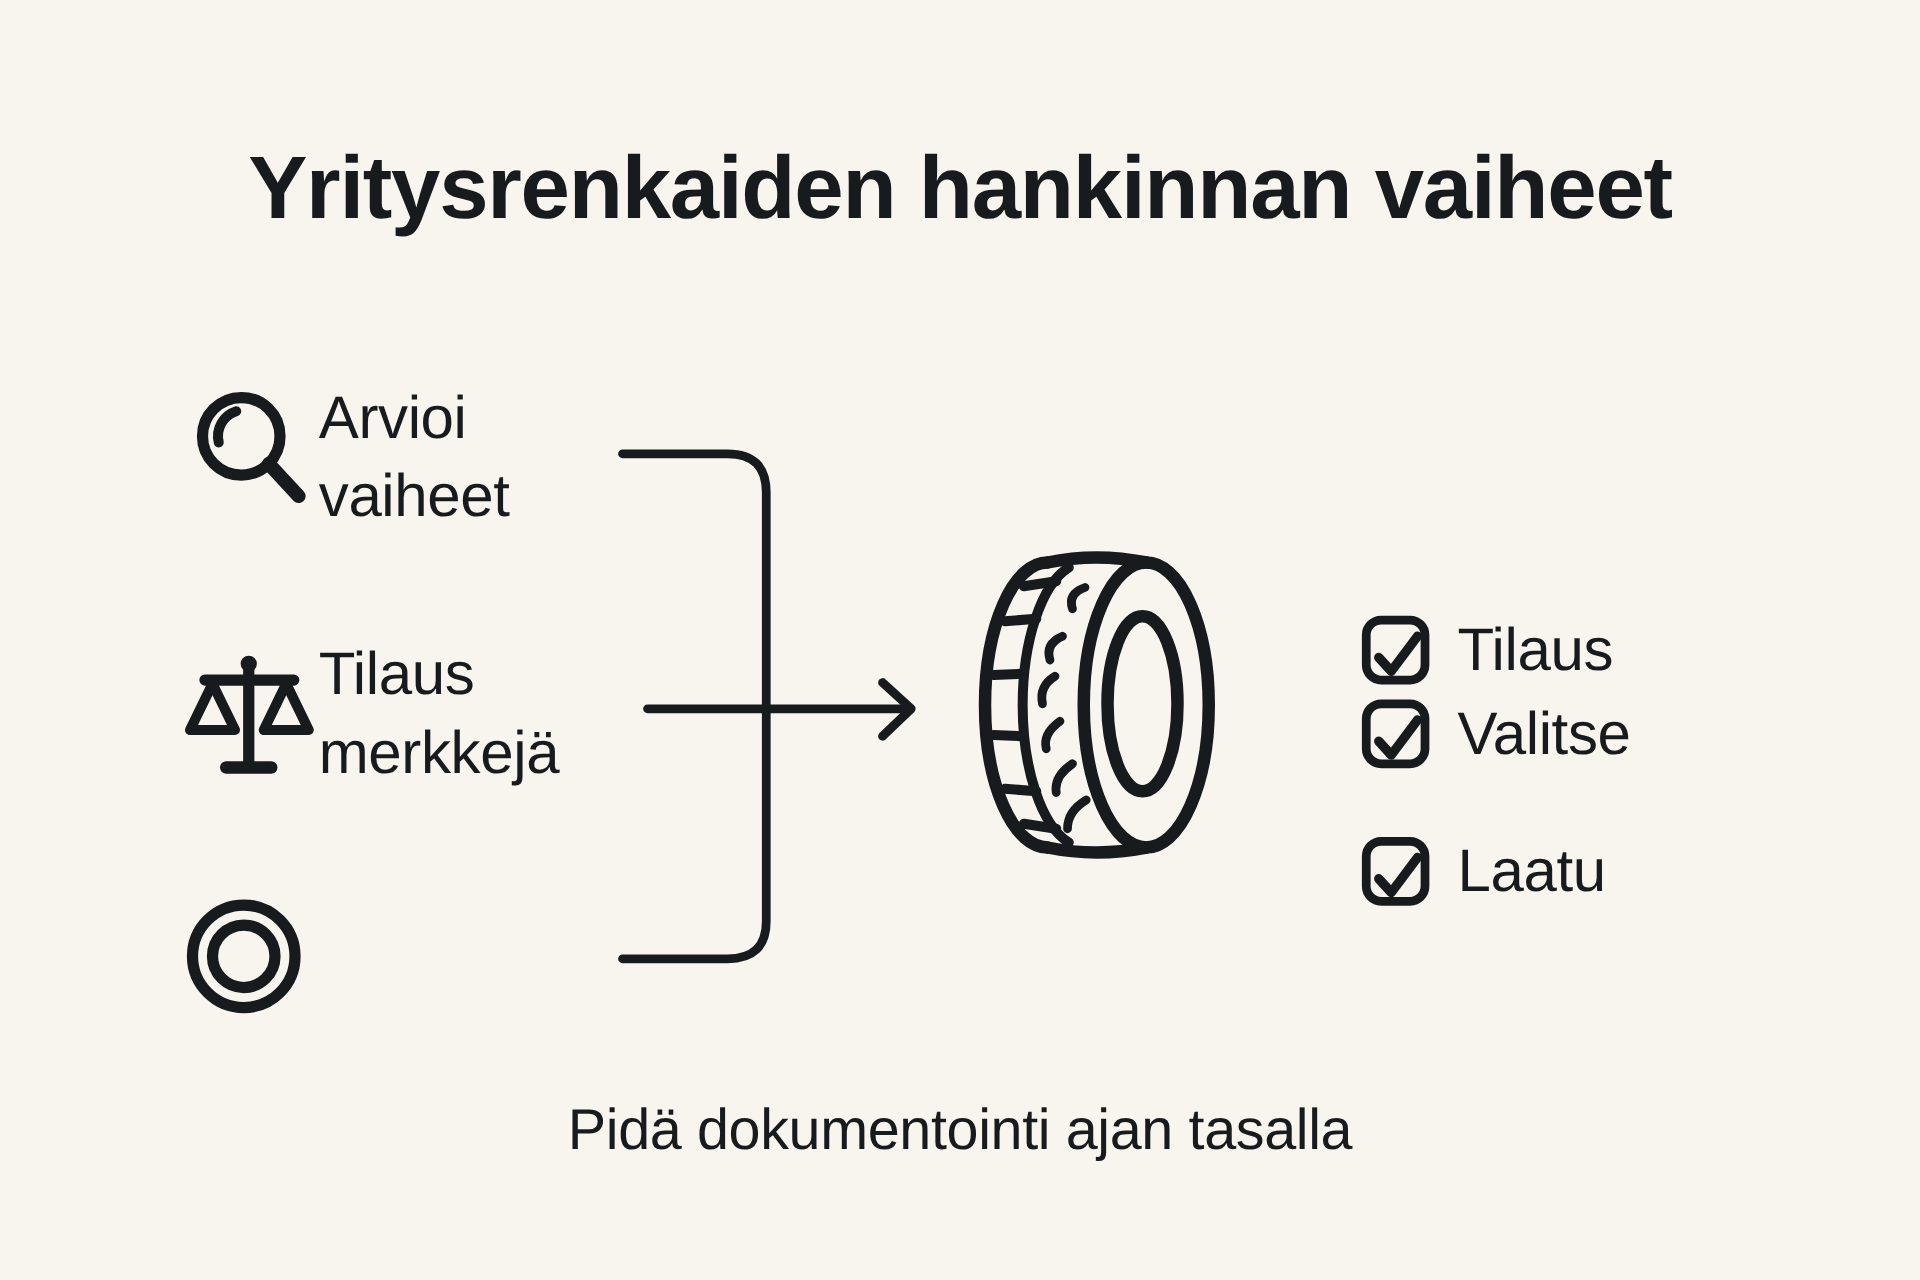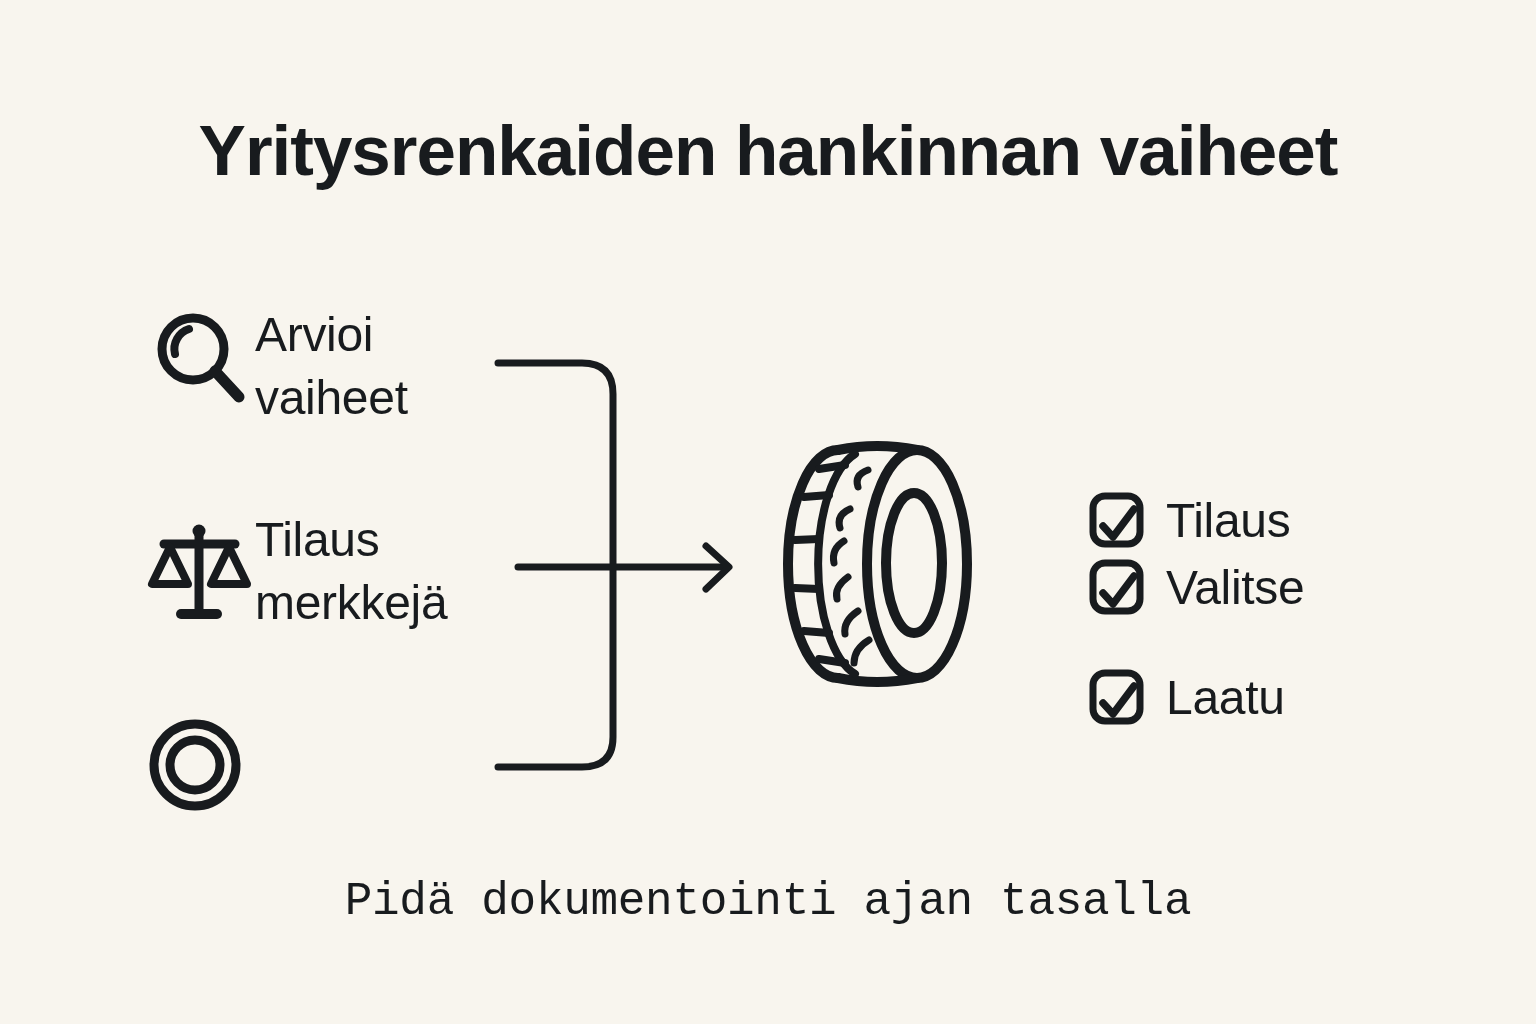--- a/index.html
+++ b/index.html
@@ -32,21 +32,21 @@
   .check-row {
     position:absolute; left:1088px; height:58px;
     display:flex; align-items:center; gap:22px;
     font-size:48px; letter-spacing:-0.3px;
   }
   .row-1 { top:449px;margin-top:42px; }
   .row-2 { top:558px; }
   .row-3 { top:668px; }
   .footer {
     position:absolute; top:876px; left:0; width:100%;
-    text-align:center; font-size:46px; letter-spacing:-0.3px;font-family:Liberation Mono, monospace;
+    text-align:center; font-size:46px; letter-spacing:-0.3px;
   }
 </style>
 </head>
 <body>
 
 <div class="canvas">
 
   <h1 class="title">Yritysrenkaiden hankinnan vaiheet</h1>
 
   <svg class="abs icon-1" width="100" height="100" viewBox="0 0 100 100" fill="none" stroke="currentColor" stroke-linecap="round">

